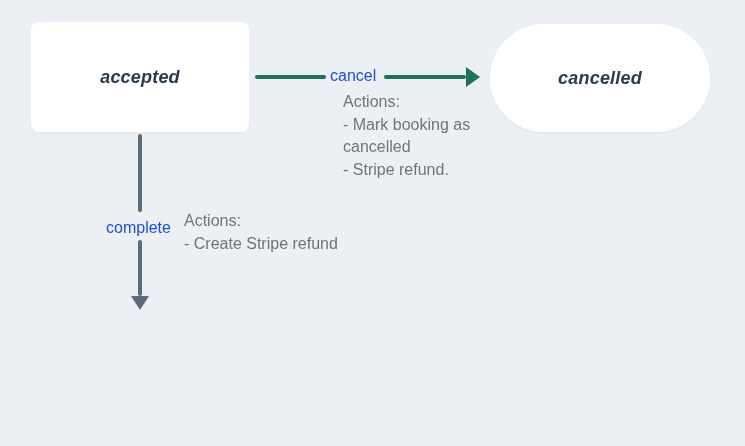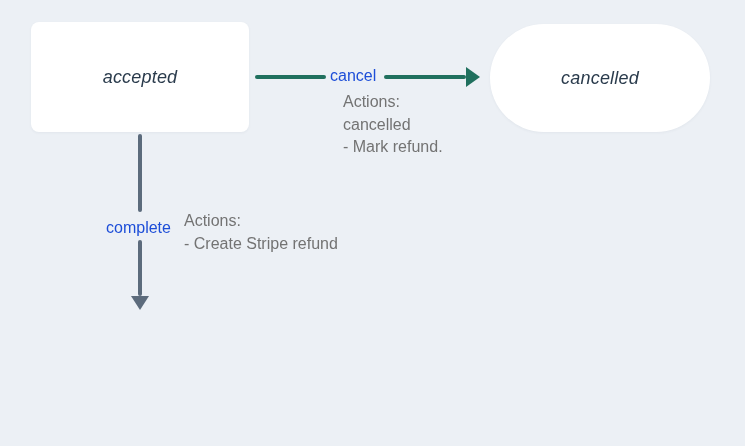--- a/index.html
+++ b/index.html
@@ -18,21 +18,21 @@
     position: absolute;
     background: #ffffff;
     box-shadow: 0 1px 3px rgba(45,62,80,0.05);
     display: flex;
     align-items: center;
     justify-content: center;
   }
   .node .node-label {
     font-style: italic;
     font-size: 18px;
-    font-weight: 400;
+    font-weight: 700;
     color: #2a3b4c;
     letter-spacing: 0.2px;
   }
   .node.rect { border-radius: 8px; }
   .node.stadium { border-radius: 54px; }
 
   #node-accepted  { left: 31px;  top: 22px;  width: 218px; height: 110px; }
   #node-cancelled { left: 490px; top: 24px;  width: 220px; height: 108px; }
   #node-delivered { left: 30px;  top: 317px; width: 219px; height: 110px; }
 
@@ -100,22 +100,23 @@
   <div class="edge-line teal" id="cancel-line-right"></div>
   <div id="cancel-arrowhead"></div>
 
   <div class="edge-line slate" id="complete-line-top"></div>
   <span class="edge-label" id="complete-label">complete</span>
   <div class="edge-line slate" id="complete-line-bottom"></div>
   <div id="complete-arrowhead"></div>
 
   <div class="actions-note" id="cancel-actions-note">
     <div>Actions:</div>
+    <div>- Mark booking as</div>
     <div>cancelled</div>
-    <div>- Mark refund.</div>
+    <div>- Stripe refund.</div>
   </div>
 
   <div class="actions-note" id="complete-actions-note">
     <div>Actions:</div>
     <div>- Create Stripe refund</div>
   </div>
 
 </div>
 
 </body></html>

